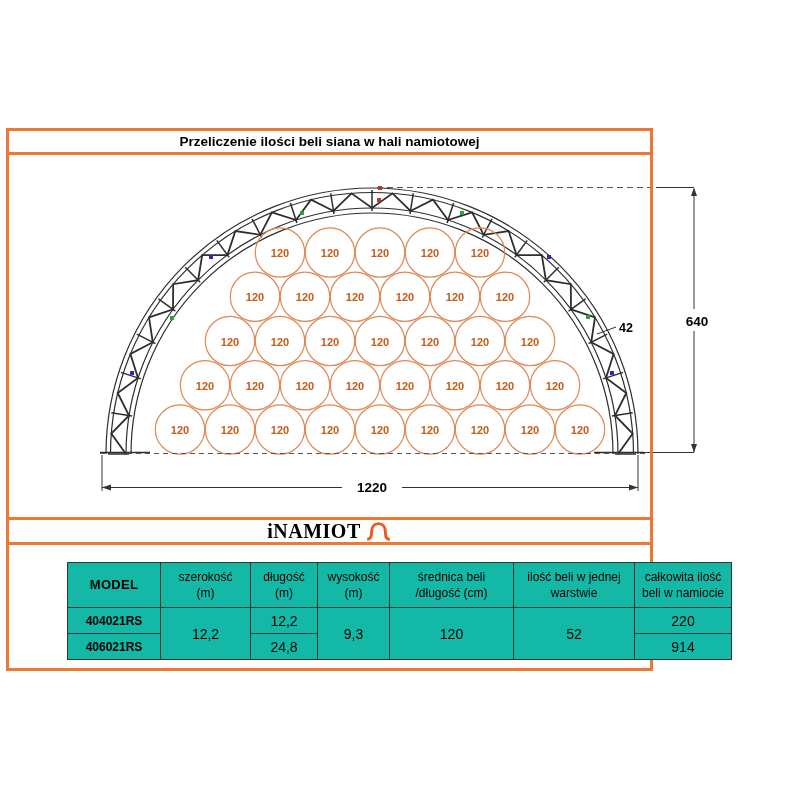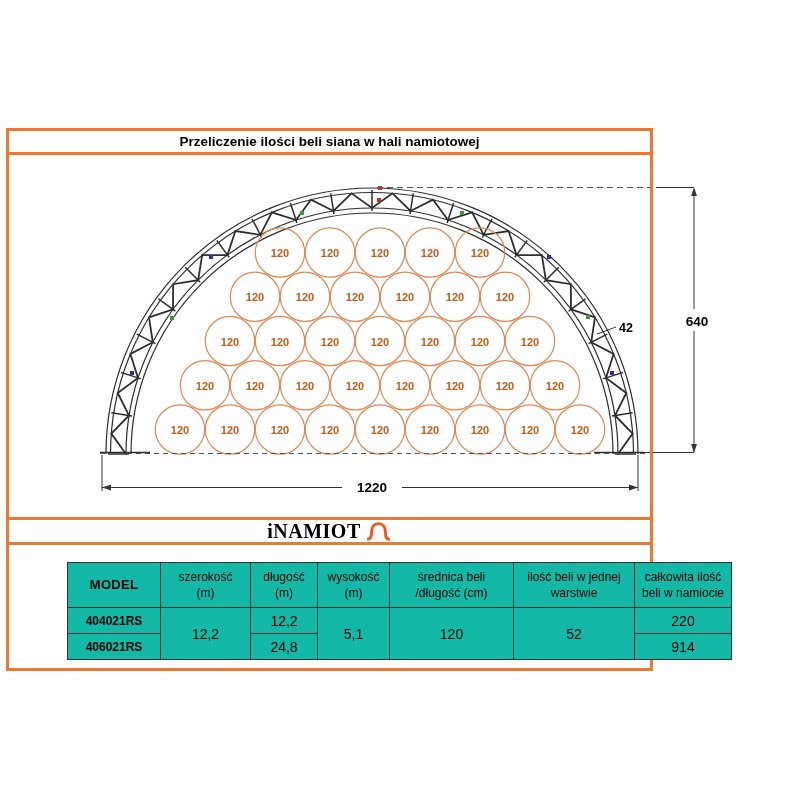--- a/index.html
+++ b/index.html
@@ -199,21 +199,21 @@
         <th>długość<br>(m)</th>
         <th>wysokość<br>(m)</th>
         <th>średnica beli<br>/długość (cm)</th>
         <th>ilość beli w jednej<br>warstwie</th>
         <th>całkowita ilość<br>beli w namiocie</th>
       </tr>
       <tr>
         <td class="model">404021RS</td>
         <td rowspan="2">12,2</td>
         <td>12,2</td>
-        <td rowspan="2">5,1</td>
+        <td rowspan="2">9,3</td>
         <td rowspan="2">120</td>
         <td rowspan="2">52</td>
         <td>220</td>
       </tr>
       <tr>
         <td class="model">406021RS</td>
         <td>24,8</td>
         <td>914</td>
       </tr>
     </tbody>

